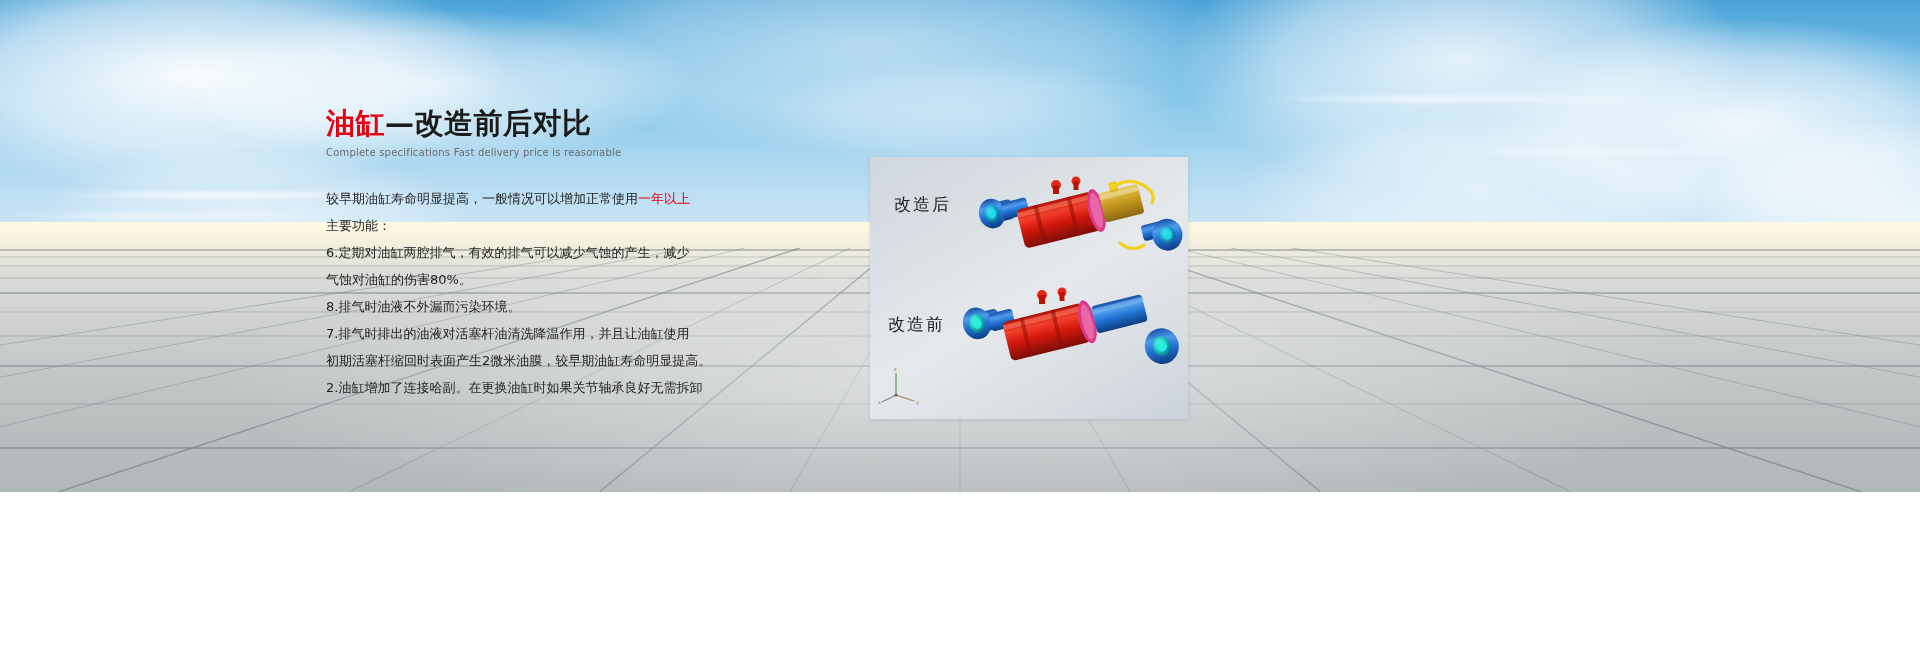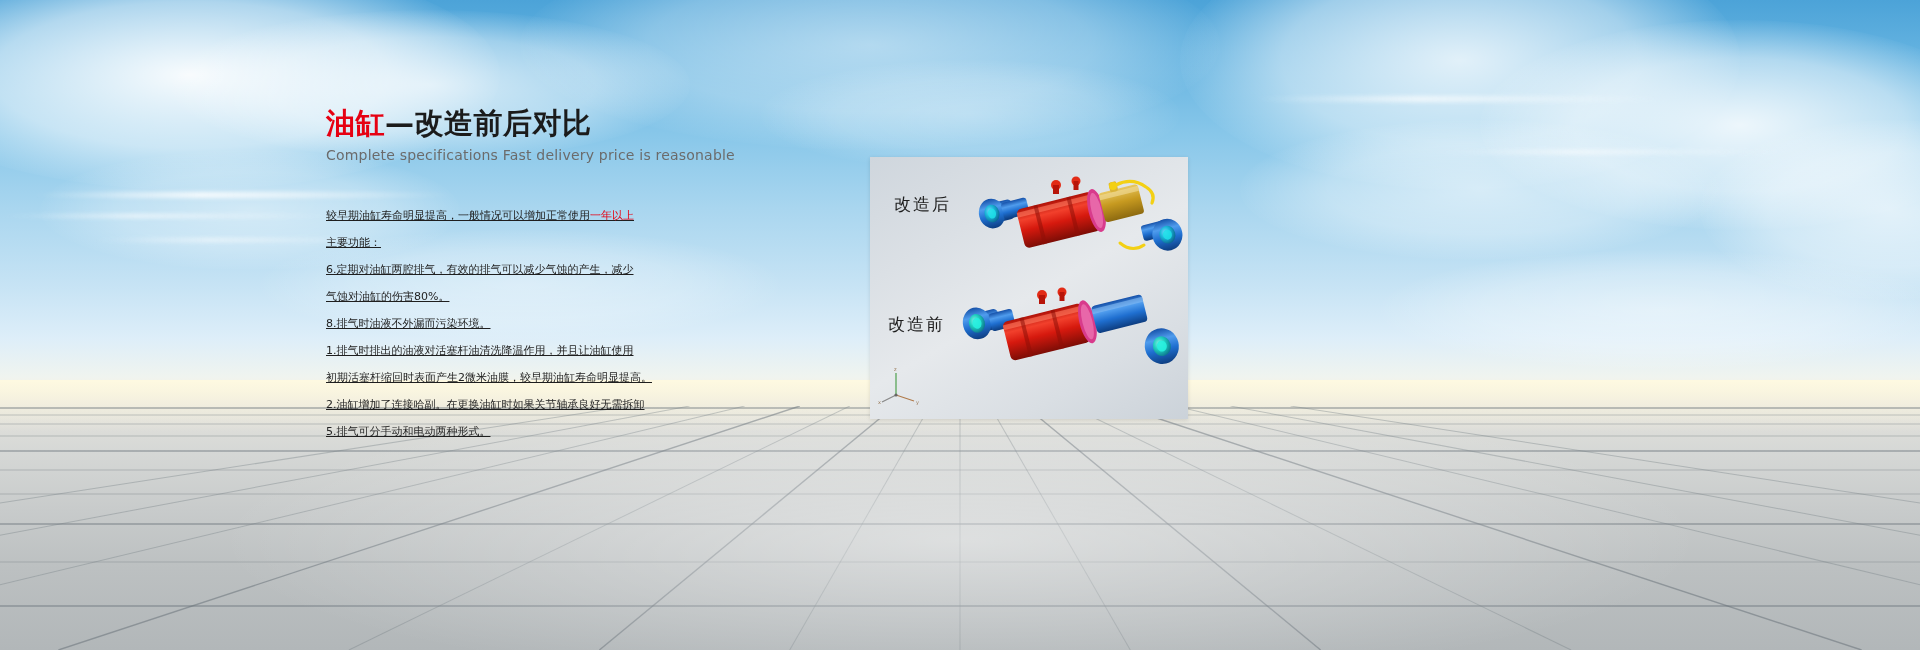--- a/index.html
+++ b/index.html
@@ -7,21 +7,21 @@
     padding: 0;
     background: #ffffff;
   }
   body {
     font-family: "DejaVu Sans", "Liberation Sans", sans-serif;
   }
 
   .banner {
     position: relative;
     width: 1920px;
-    height: 650px;
+    height: 492px;
     overflow: hidden;
     background: linear-gradient(to bottom,
       #4ca3d8 0%,
       #63b2e0 8%,
       #86c6e9 20%,
       #a9d6ef 32%,
       #c4e2f4 43%,
       #ddeef9 52%,
       #f0f4ef 58%,
       #f7f0dd 62%,
@@ -119,31 +119,30 @@
     font-weight: bold;
     color: #1b1b1b;
     letter-spacing: .5px;
     line-height: 1.2;
     margin: 0;
     white-space: nowrap;
   }
   .title .hl { color: #e60012; }
   .subtitle {
     margin: 6px 0 0 0;
-    font-size: 14px;
+    font-size: 10px;
     color: #6b6b6b;
     letter-spacing: .2px;
     white-space: nowrap;
   }
   .body {
-    margin-top: 39px;
-    font-size: 11px;
+    margin-top: 27px;
+    font-size: 13px;
     color: #1f1f1f;
     line-height: 27px;
-    text-decoration: underline;
   }
   .body p { margin: 0; white-space: nowrap; }
   .body .hl { color: #e60012; }
 
   
   .panel {
     position: absolute;
     left: 870px;
     top: 157px;
     width: 318px;
@@ -225,24 +224,23 @@
   <div class="copy">
     <h1 class="title"><span class="hl">油缸</span><span>—改造前后对比</span></h1>
     <p class="subtitle">Complete specifications Fast delivery price is reasonable</p>
 
     <div class="body">
       <p><span>较早期油缸寿命明显提高，一般情况可以增加正常使用</span><span class="hl">一年以上</span></p>
       <p>主要功能：</p>
       <p>6.定期对油缸两腔排气，有效的排气可以减少气蚀的产生，减少</p>
       <p>气蚀对油缸的伤害80%。</p>
       <p>8.排气时油液不外漏而污染环境。</p>
-      <p>1.排气时排出的油液对活塞杆油清洗降温作用，并且让油缸使用</p>
+      <p>7.排气时排出的油液对活塞杆油清洗降温作用，并且让油缸使用</p>
       <p>初期活塞杆缩回时表面产生2微米油膜，较早期油缸寿命明显提高。</p>
       <p>2.油缸增加了连接哈副。在更换油缸时如果关节轴承良好无需拆卸</p>
-      <p>5.排气可分手动和电动两种形式。</p>
     </div>
   </div>
 
   <div class="panel">
 
     <span class="panel-label label-after">改造后</span>
     <span class="panel-label label-before">改造前</span>
 
     <svg class="axes" viewBox="0 0 46 40">
       <line x1="18" y1="30" x2="4" y2="37" stroke="#8a8a8a" stroke-width="1.3"></line>

